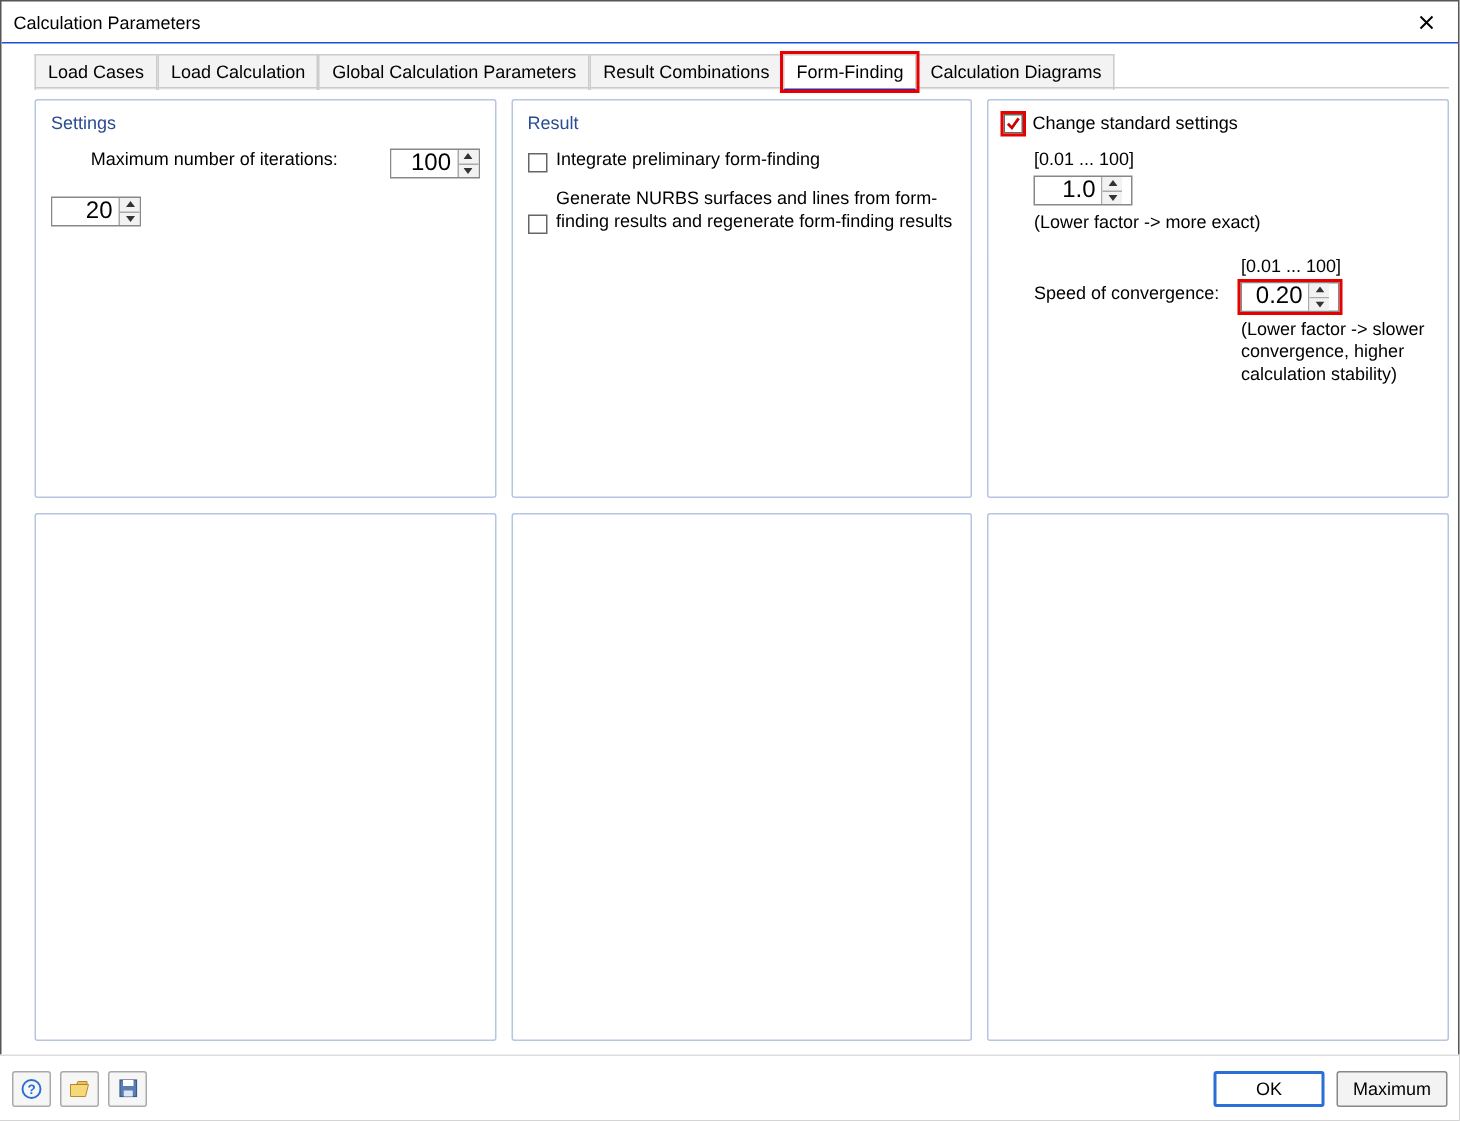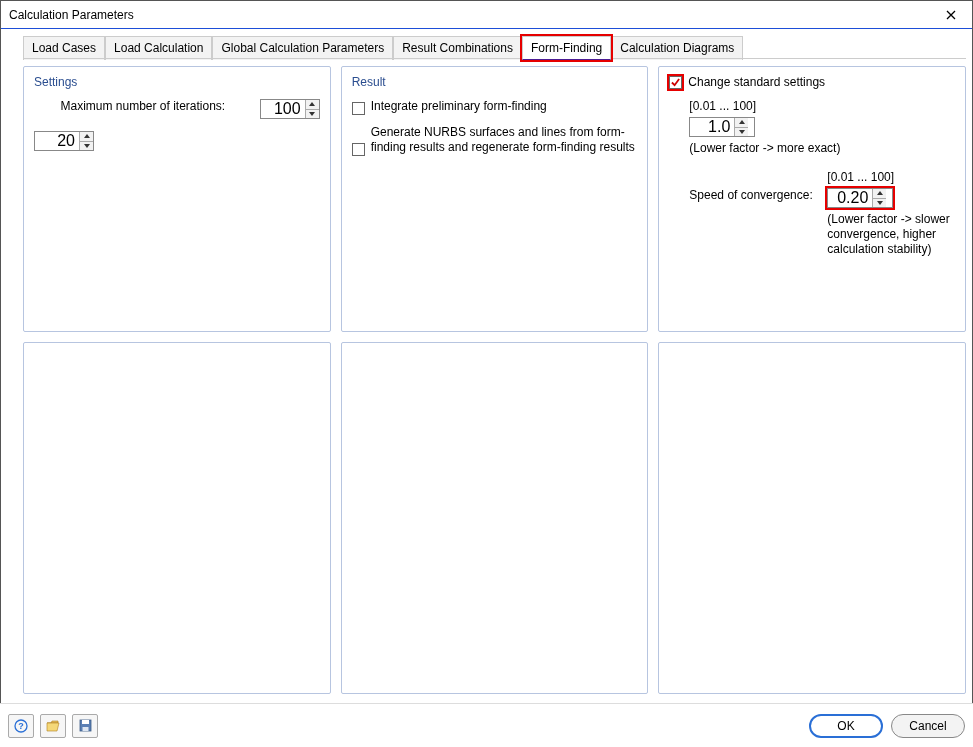--- a/index.html
+++ b/index.html
@@ -189,21 +189,21 @@
     cursor: pointer;
     border-radius: 2px;
   }
   .footer-right { display: flex; gap: 8px; }
   .btn {
     width: 74px; height: 24px;
     border: 1px solid #888;
     background: #f3f3f3;
     display: flex; align-items: center; justify-content: center;
     cursor: pointer;
-    border-radius: 12px;
+    border-radius: 2px;
   }
   .btn.primary {
     border: 2px solid #2a6fd6;
     background: #fff;
   }
   .main-area {
     position: relative;
     height: calc(747px - 28px - 44px);
     overflow: hidden;
     padding-left: 16px;
@@ -380,16 +380,16 @@
         <rect x="3" y="1" width="7" height="4" fill="#fff"></rect>
         <rect x="3.5" y="8" width="6" height="4" fill="#dde6f2"></rect>
       </svg>
     </div>
   </div>
   <div class="footer-right">
     <div class="btn primary">
         <span>OK</span>
       </div>
     <div class="btn">
-        <span>Cancel</span>
+        <span>Maximum</span>
       </div>
   </div>
 </div>
 
 </body></html>

